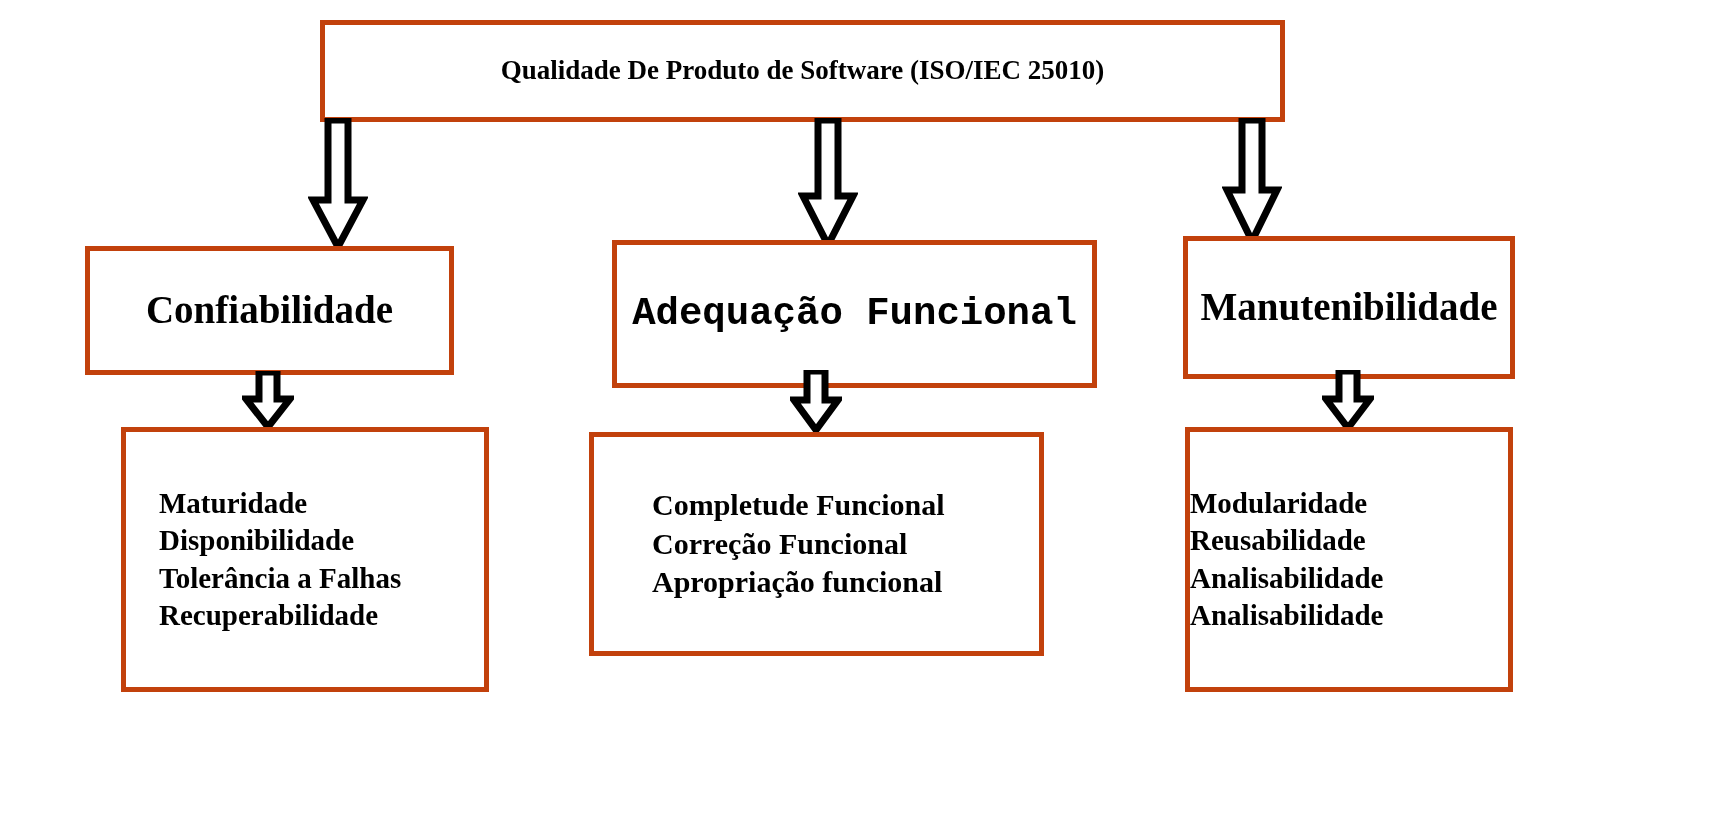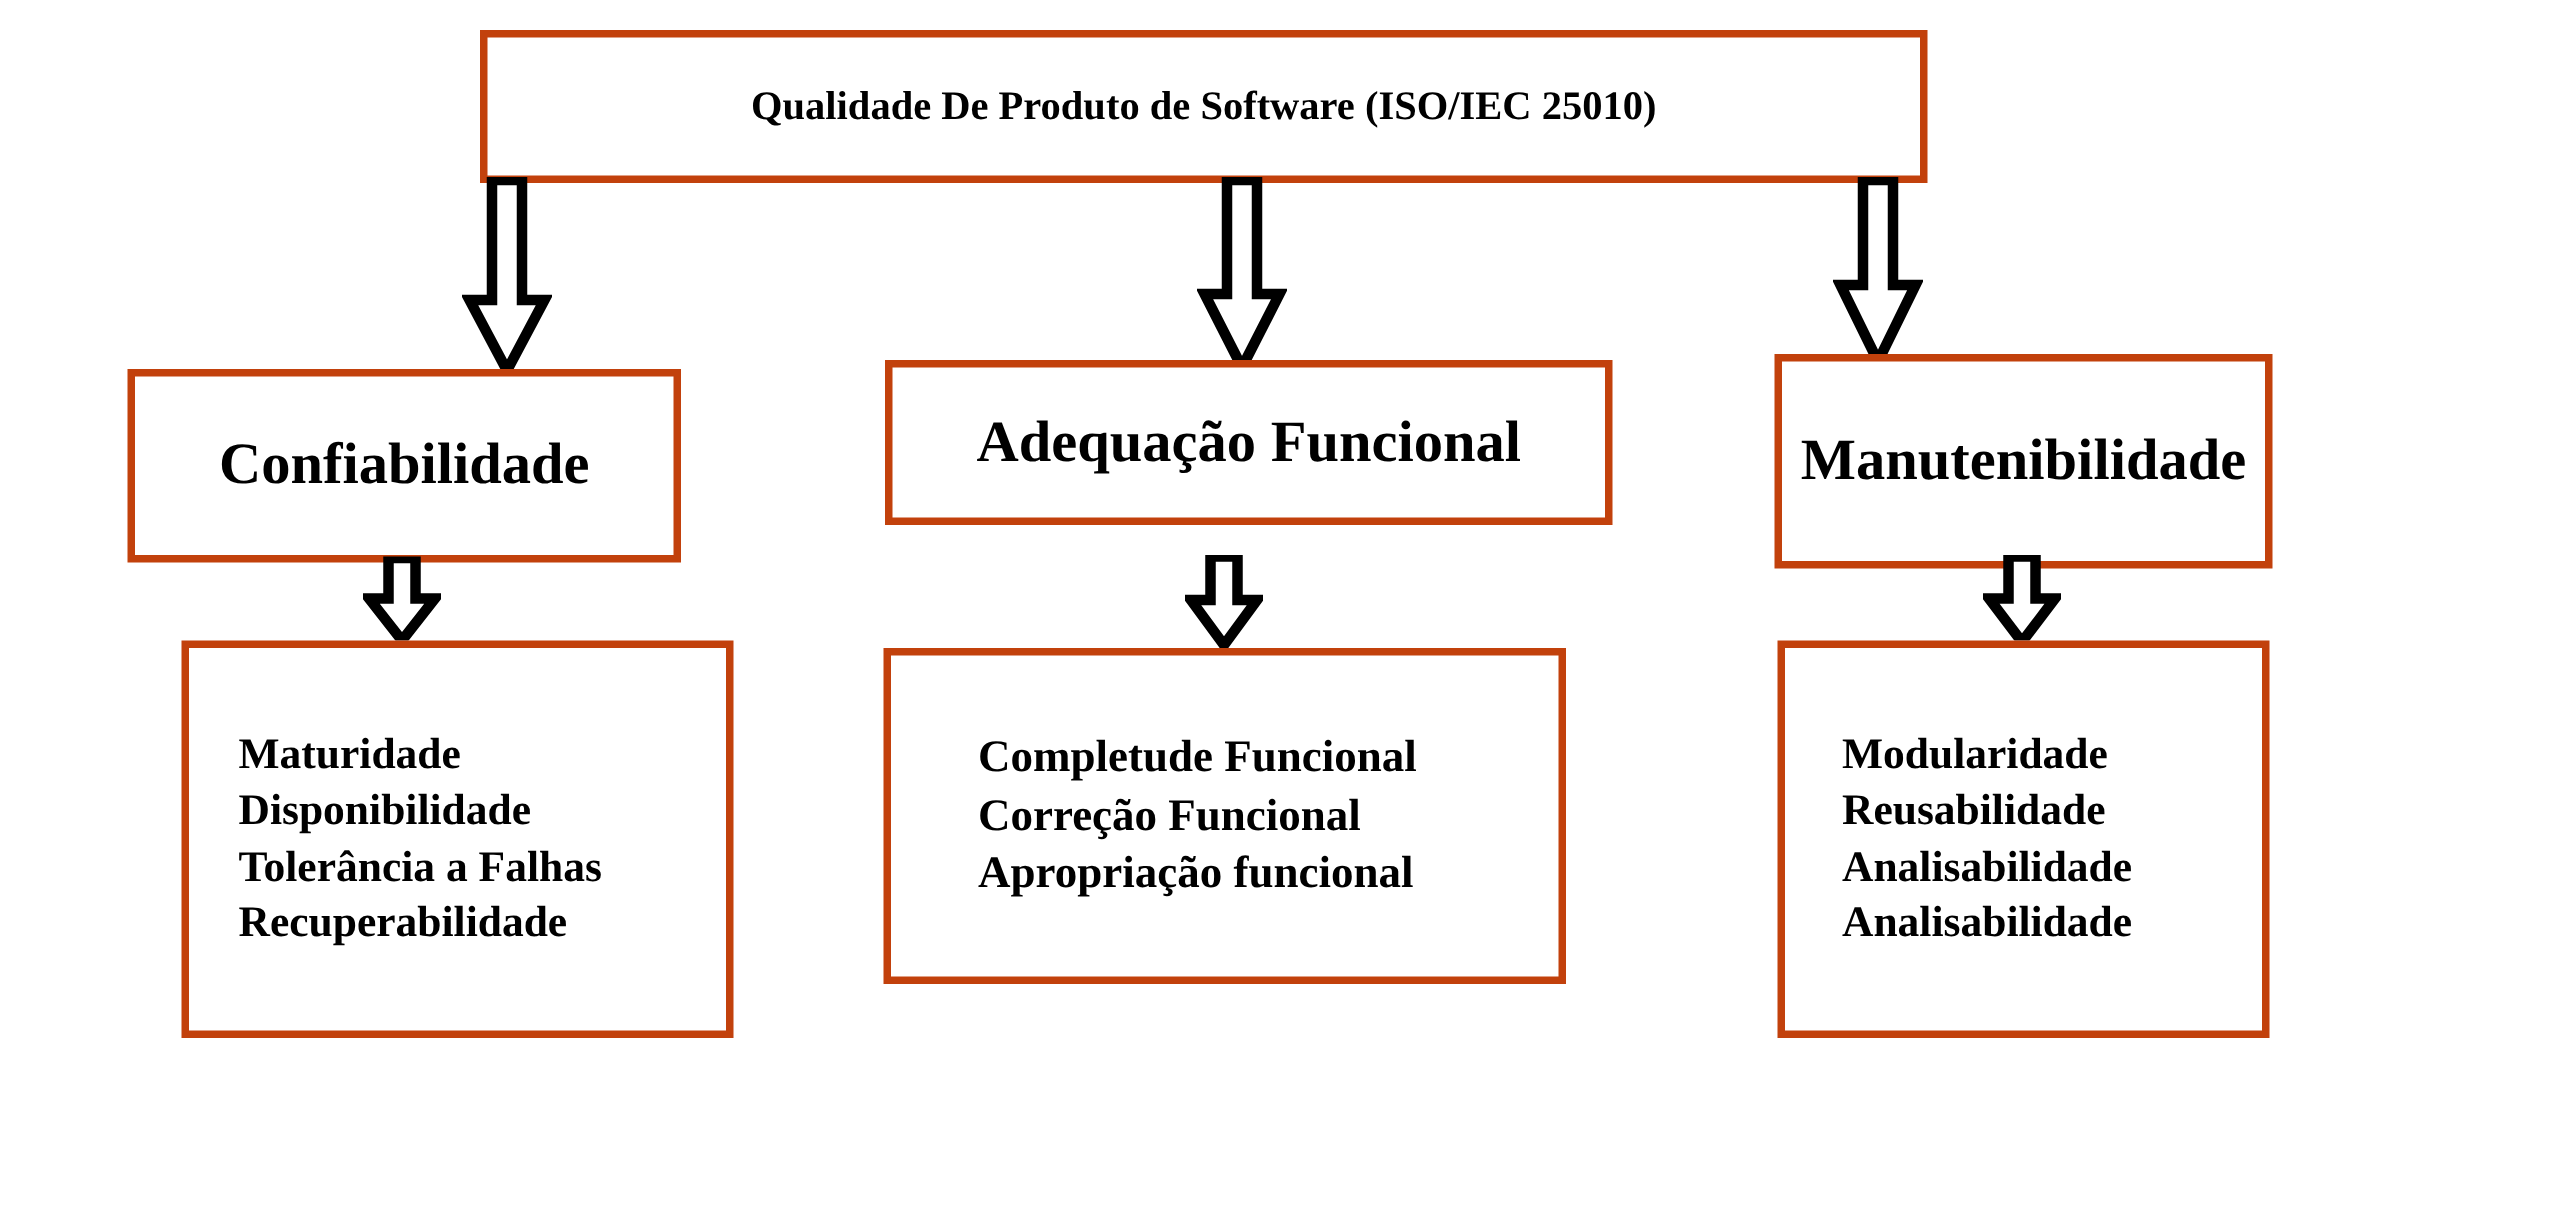--- a/index.html
+++ b/index.html
@@ -46,24 +46,25 @@
   }
   #root-node .node-title { font-size: 27px; }
 
   #cat-node-0 {
     left: 85px;
     top: 246px;
     width: 369px;
     height: 129px;
   }
   #cat-node-1 {
-    left: 590px;
+    left: 612px;
     top: 240px;
     width: 485px;
-    height: 110px;
+    height: 148px;
+    font-family: Liberation Mono, monospace;
   }
   #cat-node-2 {
     left: 1183px;
     top: 236px;
     width: 332px;
     height: 143px;
   }
   .cat-title { font-size: 39px; }
 
   #detail-node-0 {
@@ -88,21 +89,21 @@
   .detail-list {
     margin: 0;
     padding: 0;
     list-style: none;
     font-weight: bold;
     font-size: 29px;
     line-height: 1.28;
   }
   #detail-node-0 .detail-list { padding-left: 33px; }
   #detail-node-1 .detail-list { padding-left: 58px; font-size: 30px; }
-  #detail-node-2 .detail-list { padding-left: 38px; }
+  #detail-node-2 .detail-list { }
 
   .arrow {
     position: absolute;
     overflow: visible;
   }
   .arrow svg { display: block; }
   .arrow polygon {
     fill: #ffffff;
     stroke: #000000;
     stroke-width: 7;

